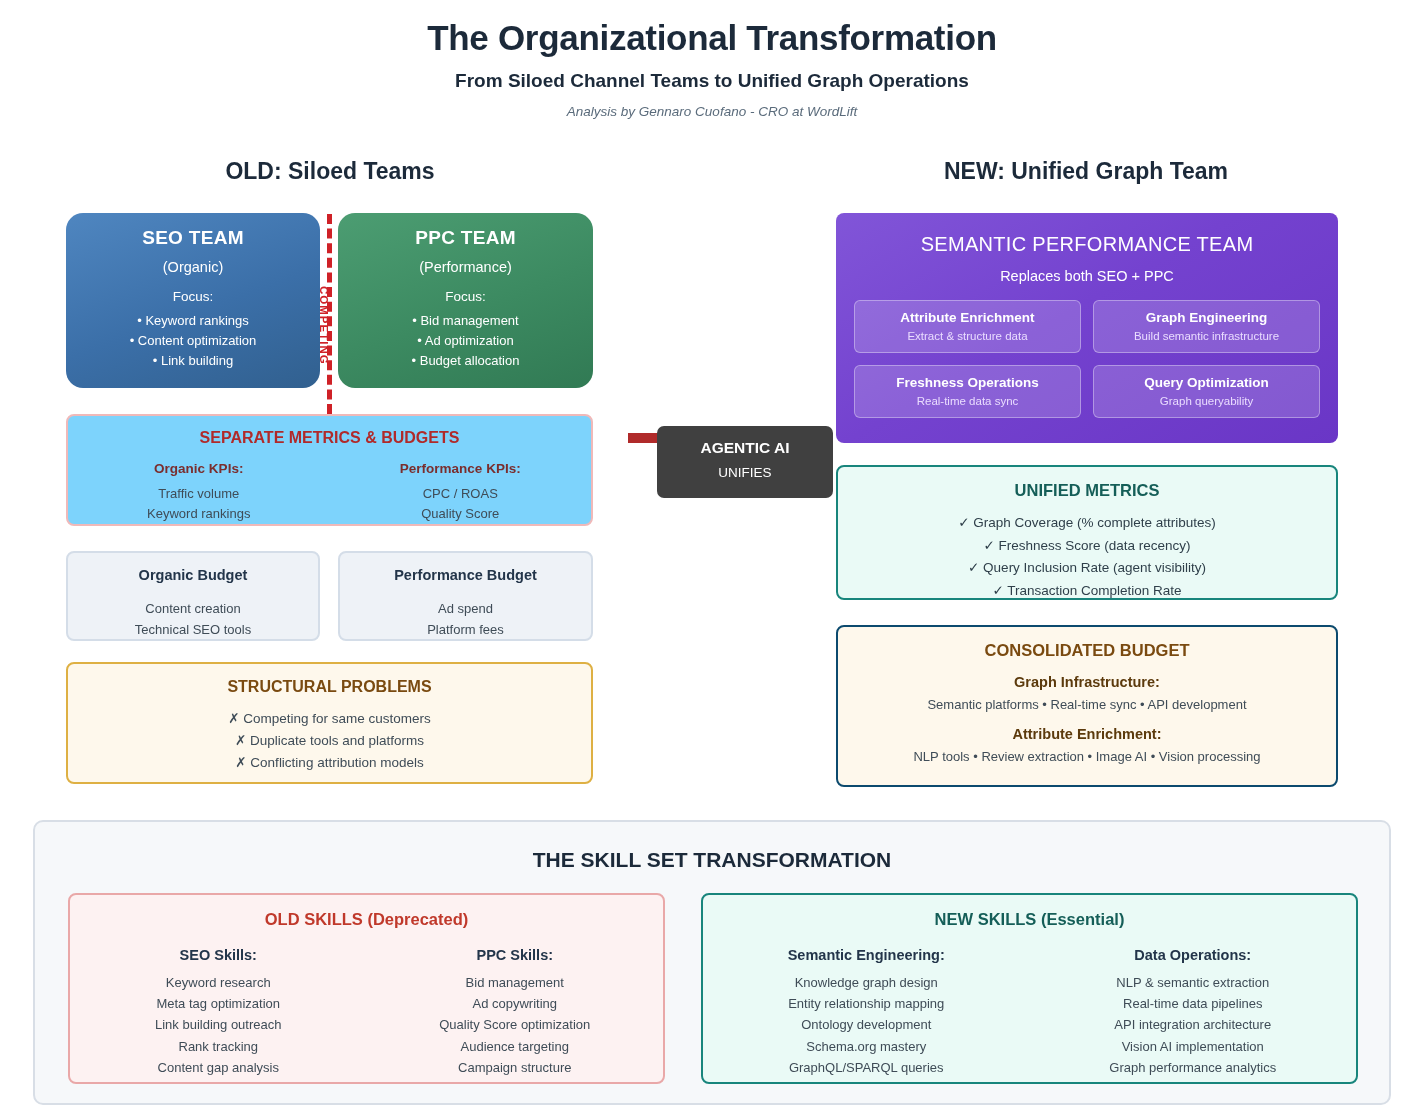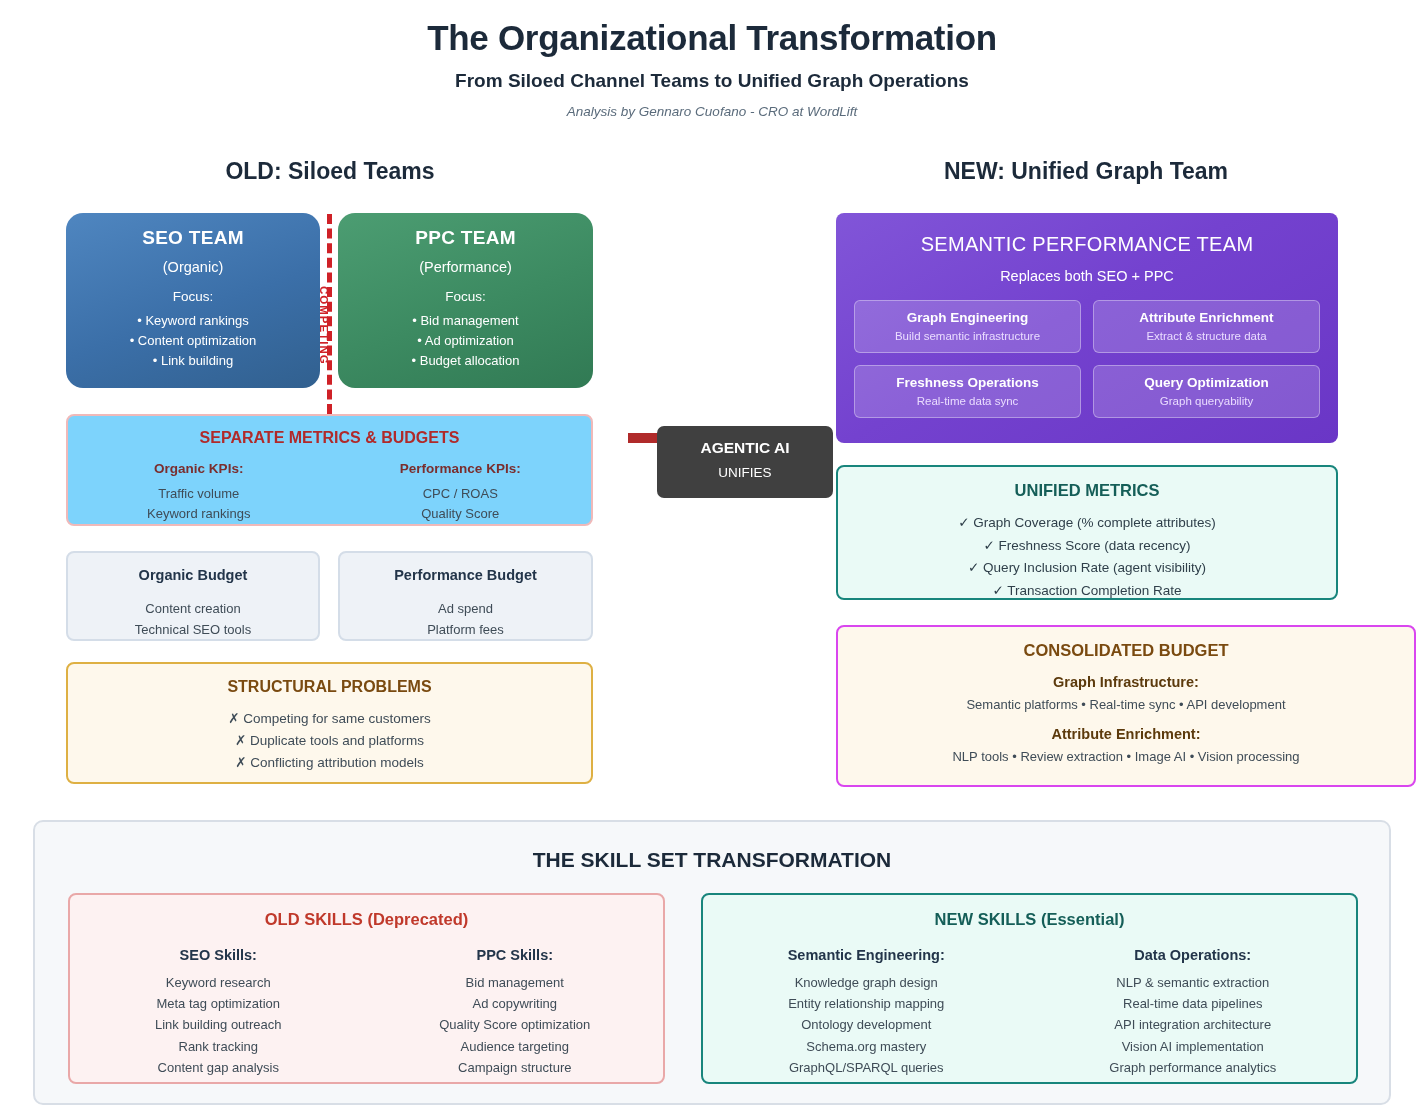--- a/index.html
+++ b/index.html
@@ -154,22 +154,22 @@
   
   #unified-metrics {
     left:836px; top:447px; width:502px; height:135px;
     background:#eafaf6; border:2px solid #18857c;
   }
   #unified-metrics .card-title { font-size:16.5px; color:#155e58; margin-top:14px; }
   #unified-metrics .list { font-size:13.5px; text-align:center; margin-top:12px; line-height:1.68; color:#2f3f4a; }
 
   
   #consolidated {
-    left:836px; top:607px; width:580px; height:162px;
-    background:#fef8ec; border:2px solid #d946ef;
+    left:836px; top:607px; width:502px; height:162px;
+    background:#fef8ec; border:2px solid #0c4a6e;
   }
   #consolidated .card-title { font-size:16.5px; color:#7a4a10; margin-top:14px; }
   #consolidated .sec-h { font-size:14.5px; font-weight:bold; text-align:center; color:#5c3a0c; margin-top:14px; }
   #consolidated .sec-li { font-size:13px; text-align:center; margin-top:7px; color:#3f4c57; }
 
   
   #skills-panel {
     left:33px; top:802px; width:1358px; height:285px;
     background:#f6f8fa; border:2px solid #d8dee6; border-radius:10px;
   }
@@ -261,26 +261,26 @@
     <div class="list" style="white-space:pre-line;">✗ Competing for same customers
 ✗ Duplicate tools and platforms
 ✗ Conflicting attribution models</div>
   </div>
 
   <div class="card" id="unified-team">
     <div class="u-name">SEMANTIC PERFORMANCE TEAM</div>
     <div class="u-sub">Replaces both SEO + PPC</div>
     <div class="pill-grid">
       <div class="pill">
+        <div class="p-h">Attribute Enrichment</div>
+        <div class="p-s">Extract &amp; structure data</div>
+      </div>
+      <div class="pill">
         <div class="p-h">Graph Engineering</div>
         <div class="p-s">Build semantic infrastructure</div>
-      </div>
-      <div class="pill">
-        <div class="p-h">Attribute Enrichment</div>
-        <div class="p-s">Extract &amp; structure data</div>
       </div>
       <div class="pill">
         <div class="p-h">Freshness Operations</div>
         <div class="p-s">Real-time data sync</div>
       </div>
       <div class="pill">
         <div class="p-h">Query Optimization</div>
         <div class="p-s">Graph queryability</div>
       </div>
     </div>

